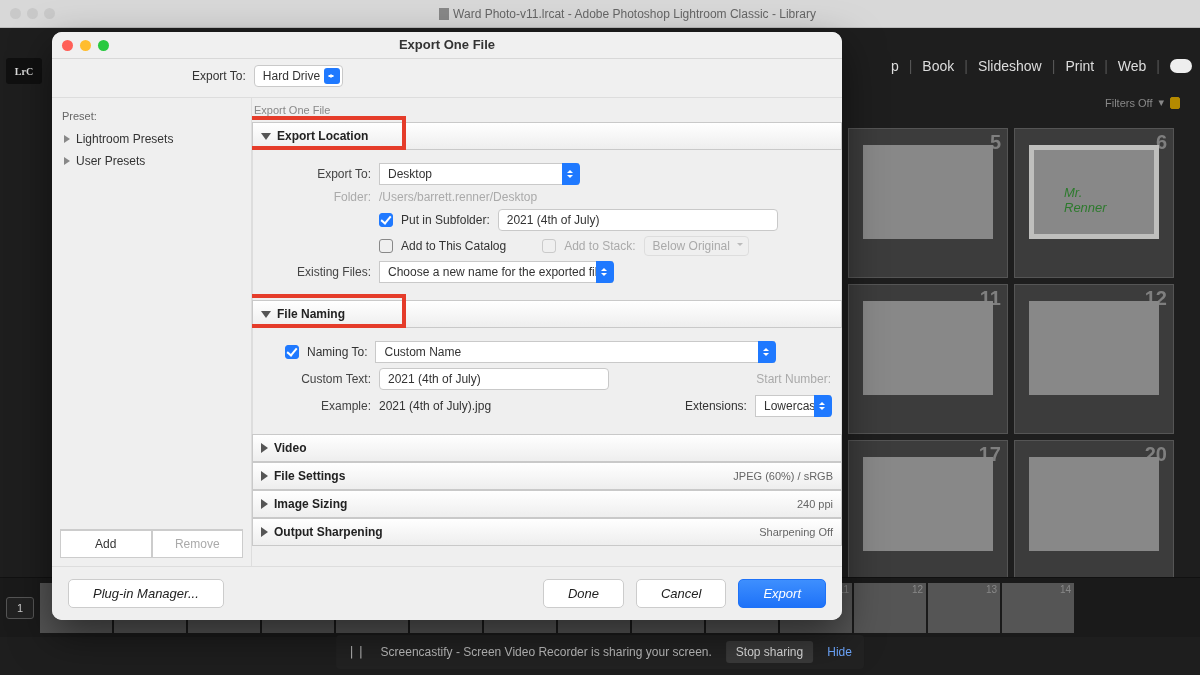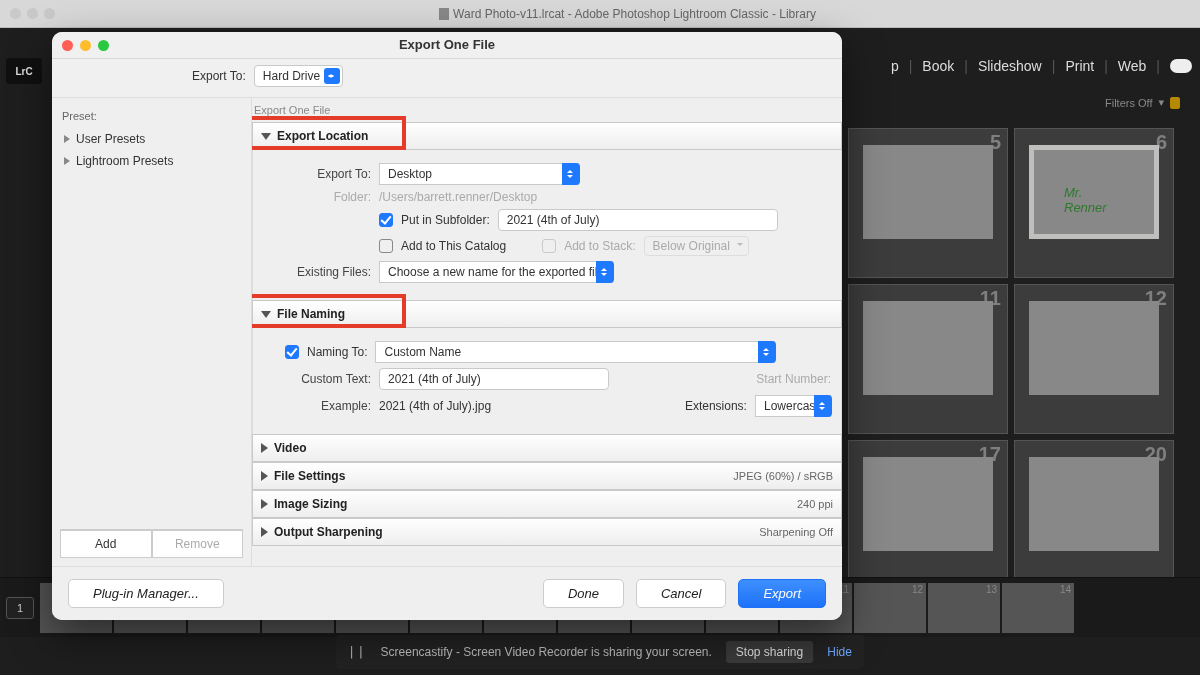--- a/index.html
+++ b/index.html
@@ -9,21 +9,21 @@
 
 
 .os-titlebar { height:28px; background:#d8d8d8; display:flex; align-items:center; border-bottom:1px solid #bbb; }
 .os-traffic { display:flex; gap:6px; padding-left:10px; }
 .os-dot { width:11px; height:11px; border-radius:50%; background:#c9c9c9; }
 .os-title { flex:1; text-align:center; font-size:12px; color:#666; }
 .doc-icon { display:inline-block; width:10px; height:12px; background:#888; margin-right:4px; vertical-align:middle; }
 
 
 .app-body { position:absolute; top:28px; left:0; right:0; bottom:0; background:#1e1e1e; }
-.lrc-badge { position:absolute; top:30px; left:6px; width:36px; height:26px; background:#101010; color:#ddd; font-size:10px; font-weight:700; display:flex; align-items:center; justify-content:center; border-radius:3px; }
+.lrc-badge { position:absolute; top:30px; left:6px; width:36px; height:26px; background:#101010; color:#ddd; font-size:10px; font-weight:700; display:flex; align-items:center; justify-content:center; border-radius:3px;font-family:Liberation Serif, serif; }
 .top-modules { position:absolute; top:30px; right:8px; font-size:14px; color:#ddd; display:flex; align-items:center; gap:10px; }
 .top-modules .sep { color:#555; }
 .cloud-icon { display:inline-block; width:22px; height:14px; border-radius:10px; background:#eee; }
 
 .filters-off { position:absolute; top:68px; right:20px; font-size:11px; color:#888; display:flex; align-items:center; gap:6px;}
 .lock-icon { width:10px; height:12px; border:1px solid #b58a00; border-radius:2px; background:#b58a00; }
 
 
 .grid { position:absolute; top:100px; right:12px; width:340px; display:flex; flex-wrap:wrap; gap:6px; }
 .cell { width:160px; height:150px; background:#3c3c3c; border:1px solid #555; position:relative; }
@@ -240,25 +240,25 @@
     <div class="exportto-row">
       <span>Export To:</span>
       <span class="mac-select"><span>Hard Drive</span><span class="chev"></span></span>
     </div>
 
     <div class="dlg-body">
       <div class="sidebar">
         <div class="lbl">Preset:</div>
         <div class="preset-item">
             <span class="disc"></span>
-            <span>User Presets</span>
+            <span>Lightroom Presets</span>
           </div>
         <div class="preset-item">
             <span class="disc"></span>
-            <span>Lightroom Presets</span>
+            <span>User Presets</span>
           </div>
         <div class="sidebar-spacer"></div>
         <div class="side-btns">
           <button>Add</button>
           <button>Remove</button>
         </div>
       </div>
 
       <div class="main">
         <div class="subhead">Export One File</div>

